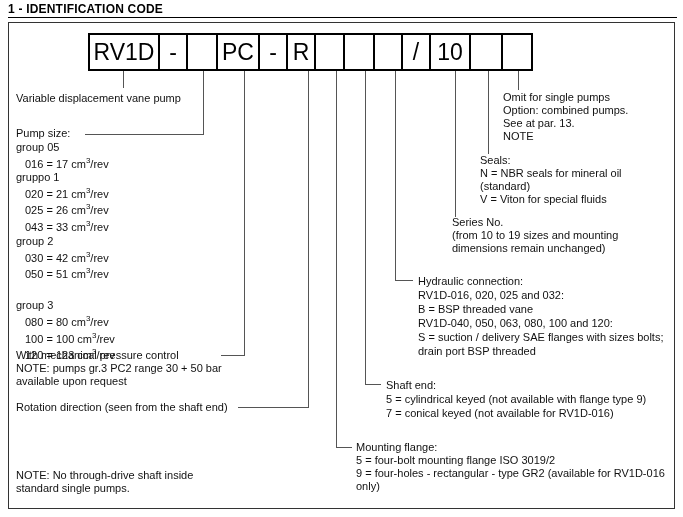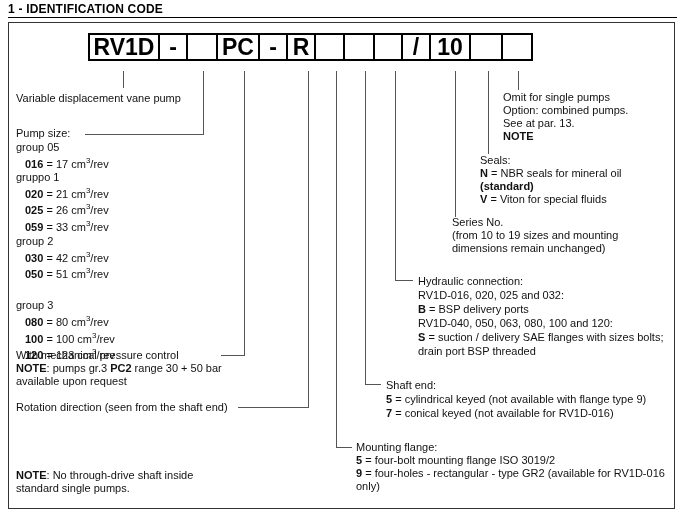--- a/index.html
+++ b/index.html
@@ -12,32 +12,32 @@
     position:absolute; left:8px; top:2px;
     font-size:12px; font-weight:bold; letter-spacing:.2px; color:#000;text-align:right;
   }
   .title-rule { position:absolute; left:8px; top:17px; width:669px; height:1px; background:#000; }
   .frame {
     position:absolute; left:8px; top:22px; width:667px; height:487px;
     border:1px solid #333; box-sizing:border-box;
   }
   .code-row { position:absolute; left:88px; top:33px; display:flex; }
   .cbox {
-    height:28px; box-sizing:border-box; border:2px solid #000; background:#fff;
+    height:38px; box-sizing:border-box; border:2px solid #000; background:#fff;
     display:flex; align-items:center; justify-content:center;
-    font-weight:bold; font-size:23px; color:#000;
+    font-weight:normal; font-size:23px; color:#000;
   }
   .cbox + .cbox { margin-left:-2px; }
   .vline { position:absolute; width:1px; background:#555; }
   .hline { position:absolute; height:1px; background:#555; }
   .lbl {
     position:absolute; font-size:11px; line-height:13px; white-space:nowrap; color:#111;
   }
   .lbl.lh14 { line-height:14px; }
-  .b { font-weight:bold; }
+  .b { font-weight:normal; }
   .size-list div.grp2 { margin-top:1px; }
   .size-list div.grp3 { margin-top:18px; }
   .size-row { padding-left:9px; }
   sup { font-size:8px; }
 </style>
 </head>
 <body>
 
 <div id="page">
 
@@ -82,21 +82,21 @@
 
   <div class="lbl" style="left:16px; top:127px">Pump size:</div>
 
   <div class="lbl size-list" style="left:16px; top:141px">
     <div class="grp">group 05</div>
     <div class="size-row"><span class="b">016</span><span> = </span><span>17</span><span> cm</span><sup>3</sup><span>/rev</span></div>
 
     <div class="grp">gruppo 1</div>
     <div class="size-row"><span class="b">020</span><span> = </span><span>21</span><span> cm</span><sup>3</sup><span>/rev</span></div>
     <div class="size-row"><span class="b">025</span><span> = </span><span>26</span><span> cm</span><sup>3</sup><span>/rev</span></div>
-    <div class="size-row"><span class="b">059</span><span> = </span><span>33</span><span> cm</span><sup>3</sup><span>/rev</span></div>
+    <div class="size-row"><span class="b">043</span><span> = </span><span>33</span><span> cm</span><sup>3</sup><span>/rev</span></div>
 
     <div class="grp grp2">group 2</div>
     <div class="size-row"><span class="b">030</span><span> = </span><span>42</span><span> cm</span><sup>3</sup><span>/rev</span></div>
     <div class="size-row"><span class="b">050</span><span> = </span><span>51</span><span> cm</span><sup>3</sup><span>/rev</span></div>
 
     <div class="grp grp3">group 3</div>
     <div class="size-row"><span class="b">080</span><span> = </span><span>80</span><span> cm</span><sup>3</sup><span>/rev</span></div>
     <div class="size-row"><span class="b">100</span><span> = </span><span>100</span><span> cm</span><sup>3</sup><span>/rev</span></div>
     <div class="size-row"><span class="b">120</span><span> = </span><span>123</span><span> cm</span><sup>3</sup><span>/rev</span></div>
   </div>
@@ -130,21 +130,21 @@
 
   <div class="lbl" style="left:452px; top:216px">
     <div>Series No.</div>
     <div>(from 10 to 19 sizes and mounting</div>
     <div>dimensions remain unchanged)</div>
   </div>
 
   <div class="lbl lh14" style="left:418px; top:274px">
     <div>Hydraulic connection:</div>
     <div>RV1D-016, 020, 025 and 032:</div>
-    <div><span class="b">B</span><span> = BSP delivery ports</span></div>
+    <div><span class="b">B</span><span> = BSP threaded vane</span></div>
     <div>RV1D-040, 050, 063, 080, 100 and 120:</div>
     <div><span class="b">S</span><span> = suction / delivery SAE flanges with sizes bolts;</span></div>
     <div>drain port BSP threaded</div>
   </div>
 
   <div class="lbl lh14" style="left:386px; top:378px">
     <div>Shaft end:</div>
     <div><span class="b">5</span><span> = cylindrical keyed (not available with flange type 9)</span></div>
     <div><span class="b">7</span><span> = conical keyed (not available for RV1D-016)</span></div>
   </div>

